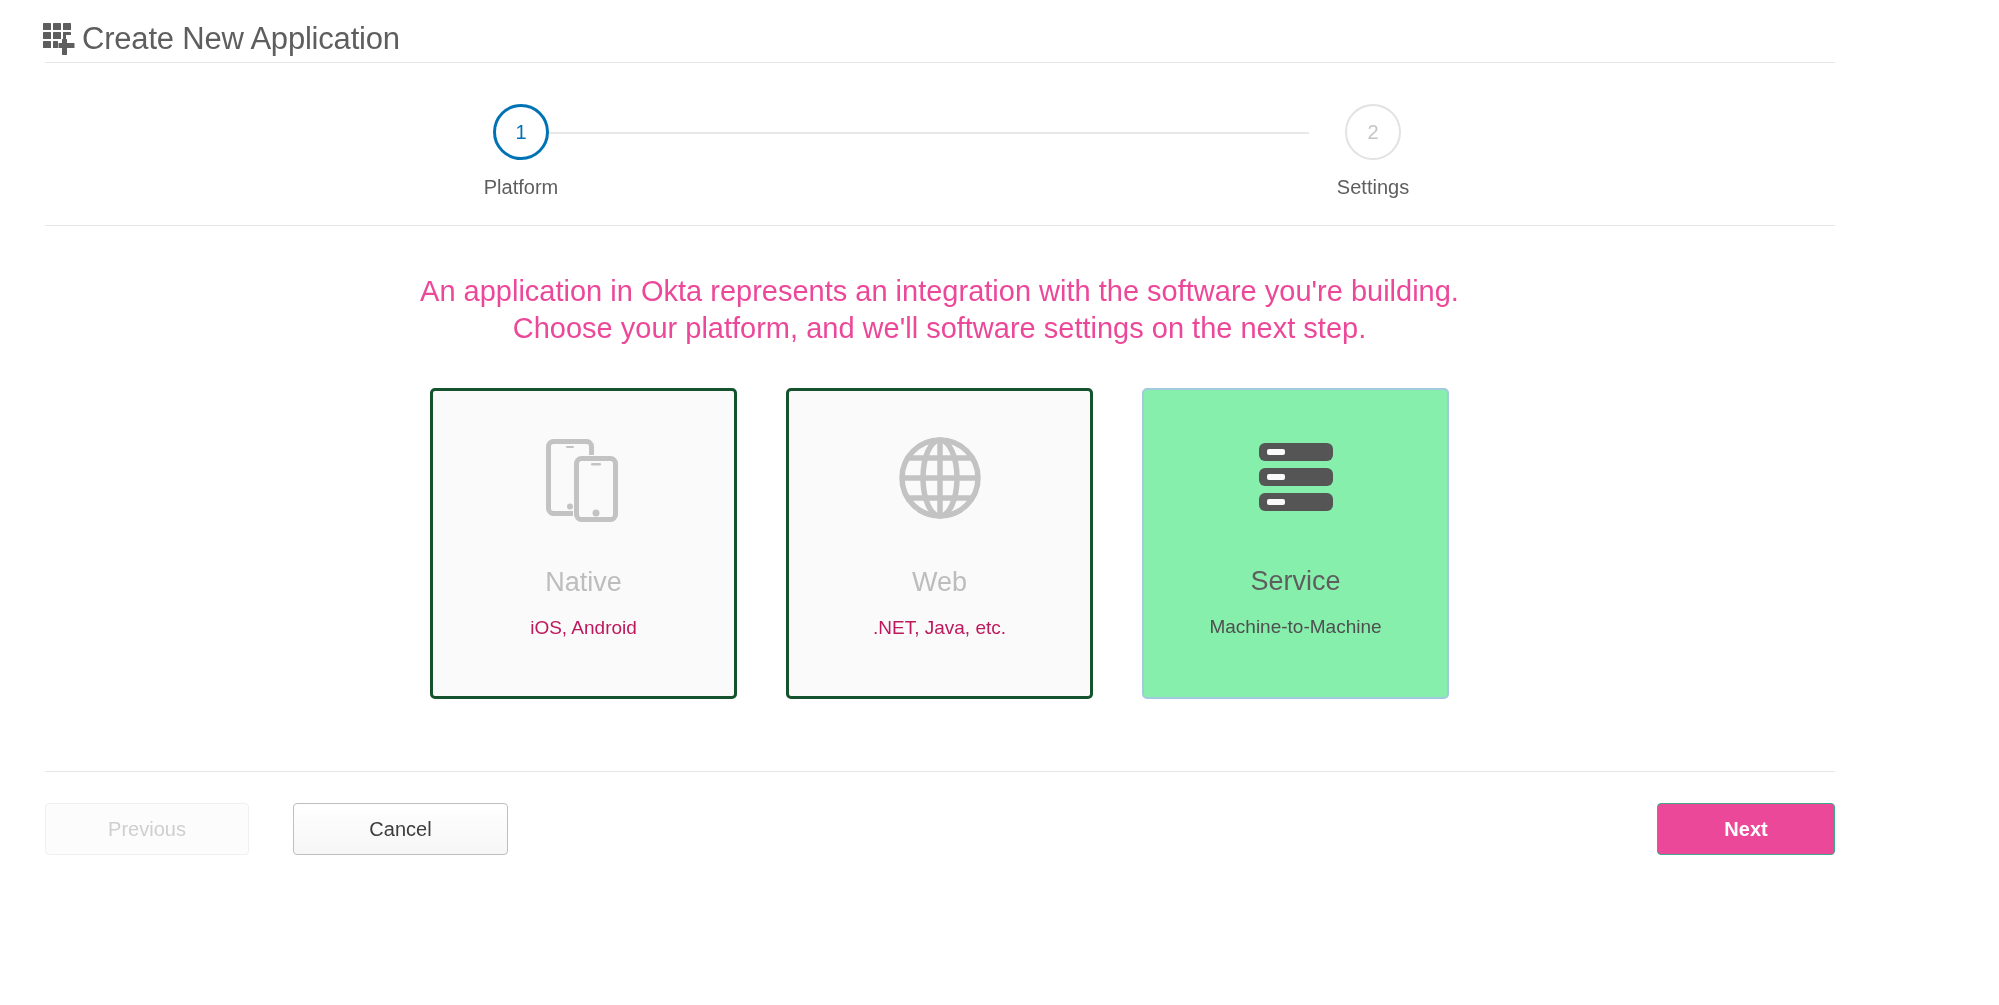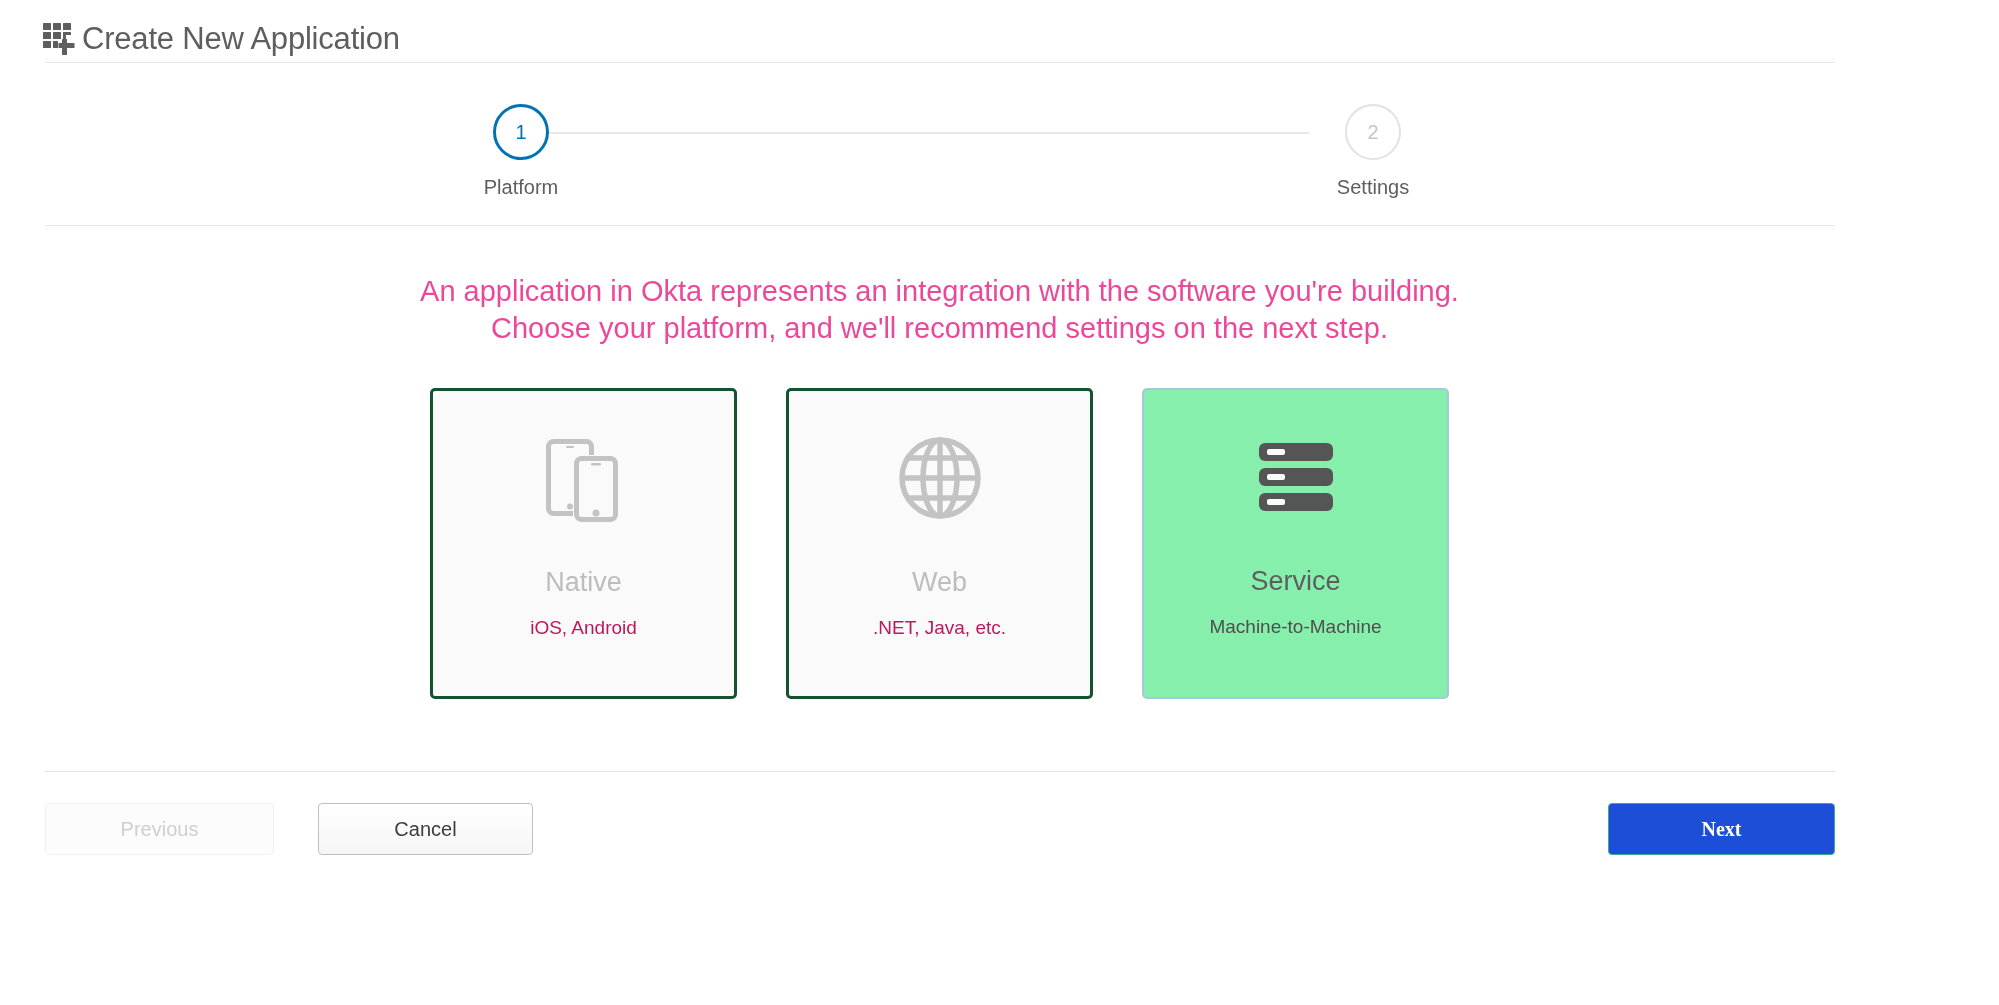--- a/index.html
+++ b/index.html
@@ -180,44 +180,43 @@
     box-sizing: border-box;
     border-radius: 4px;
     font-size: 20px;
     cursor: pointer;
     display: inline-flex;
     align-items: center;
     justify-content: center;
     font-family: "Liberation Sans", sans-serif;
   }
   .btn-previous {
-    width: 229px;
+    width: 204px;
     height: 52px;
     border: 1px solid #f0f0f0;
     background: #fcfcfc;
     color: #cfcfcf;
     cursor: default;
   }
   .btn-cancel {
     width: 215px;
     height: 52px;
     border: 1px solid #bfbfbf;
     background: linear-gradient(#ffffff, #f6f6f6);
     color: #3d3d3d;
     margin-left: 44px;
   }
   .btn-next {
-    width: 227px;
+    width: 178px;
     height: 52px;
     border: 1px solid #3fa98b;
-    background: #1d4ed8;
+    background: #ec4899;
     color: #ffffff;
     font-weight: bold;
     margin-left: auto;
-    font-family: Liberation Serif, serif;
   }
 </style>
 </head>
 <body>
 
 <div class="page-header">
   <span class="app-grid-plus-icon">
     <svg width="42" height="42" viewBox="0 0 42 42" aria-hidden="true">
       <g fill="#5e5e5e">
 
@@ -260,21 +259,21 @@
       </div>
       <div class="step-label">Settings</div>
     </div>
   </div>
 </div>
 
 <div class="divider"></div>
 
 <div class="intro">
   <div>An application in Okta represents an integration with the software you're building.</div>
-  <div>Choose your platform, and we'll recommend settings on the next step.</div>
+  <div>Choose your platform, and we'll software settings on the next step.</div>
 </div>
 
 <div class="cards">
 
   <div class="platform-card">
     <div class="card-icon">
       <svg width="78" height="90" viewBox="0 0 78 90" aria-hidden="true">
         <g fill="none" stroke="#c3c3c3" stroke-width="5">
           <rect x="3.5" y="8.5" width="43" height="72" rx="5"></rect>
         </g>

